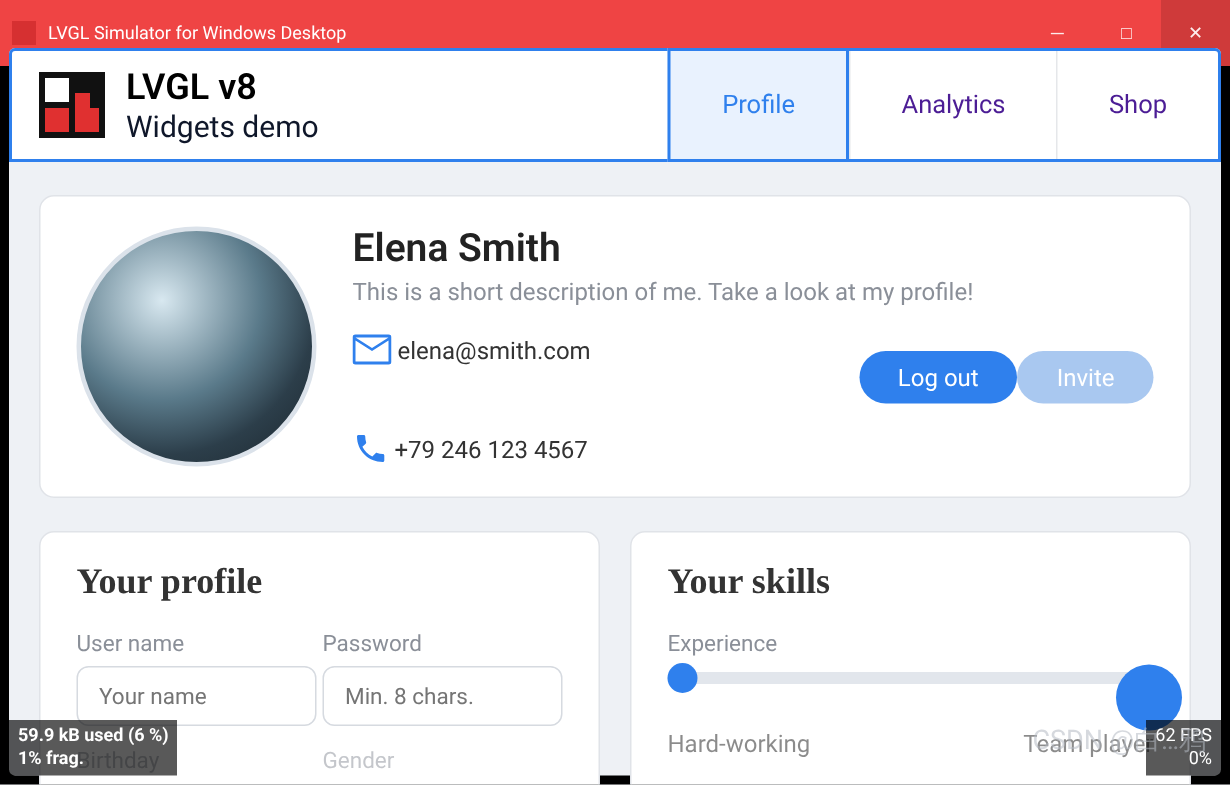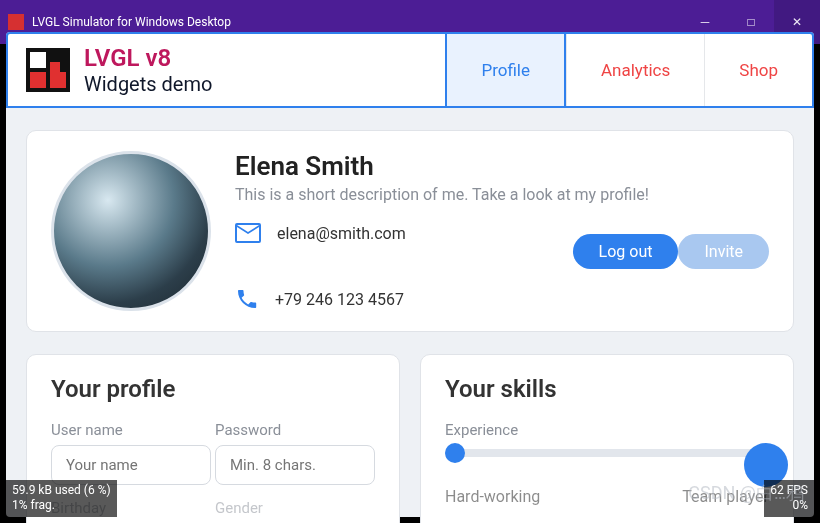--- a/index.html
+++ b/index.html
@@ -1,55 +1,55 @@
 <!DOCTYPE html>
 <html><head>
 <meta charset="utf-8">
 <style>
 * { box-sizing: border-box; margin: 0; padding: 0; font-family: -apple-system, BlinkMacSystemFont, "Segoe UI", Roboto, sans-serif; }
 body { width: 820px; height: 523px; background: #000; overflow: hidden; position: relative; }
-.titlebar { height: 44px; background: #4c1d95; display: flex; align-items: center; color: #fff; font-size: 12px; }
+.titlebar { height: 44px; background: #ef4444; display: flex; align-items: center; color: #fff; font-size: 12px; }
 .titlebar-icon { width: 16px; height: 16px; margin: 0 8px; background: #d63031; }
 .titlebar-title { flex: 1; }
 .winbtns { display: flex; height: 100%; }
 .winbtn { width: 46px; display: flex; align-items: center; justify-content: center; color: #fff; opacity: 0.9; }
 .winbtn.close { background: rgba(0,0,0,0.15); }
 .content { position: absolute; left: 6px; top: 32px; right: 6px; bottom: 6px; background: #eef1f5; border-radius: 4px; }
 .header { display: flex; align-items: center; background: #fff; border: 2px solid #2f80ed; border-radius: 4px 4px 0 0; }
 .brand { display: flex; align-items: center; gap: 14px; padding: 10px 18px; flex: 1; }
 .brand-logo { width: 44px; height: 44px; }
-.brand-title { font-size: 24px; font-weight: 600; color: #be185d; }
+.brand-title { font-size: 24px; font-weight: 600; color: #000000; }
 .brand-sub { font-size: 20px; color: #0f172a; }
 .tabs { display: flex; align-self: stretch; }
-.tab { padding: 0 34px; font-size: 17px; color: #ef4444; display: flex; align-items: center; border-left: 1px solid #e5e7ea; }
+.tab { padding: 0 34px; font-size: 17px; color: #4c1d95; display: flex; align-items: center; border-left: 1px solid #e5e7ea; }
 .tab.active { color: #2f80ed; background: #e9f2fe; border: 2px solid #2f80ed; margin: -2px 0 -2px -2px; }
 .scroll { padding: 0 20px; }
 .card { background: #fff; border: 1px solid #e0e3e8; border-radius: 10px; padding: 20px 24px; margin-top: 22px; }
 .profile-card { display: flex; gap: 24px; }
 .avatar { width: 160px; height: 160px; border-radius: 50%; background: radial-gradient(circle at 35% 30%, #d8e8f0, #5a7a8a 45%, #2c3e4a 70%, #1a252c); border: 3px solid #dbe2ea; flex-shrink: 0; }
 .profile-info { flex: 1; }
 .profile-name { font-size: 26px; font-weight: 600; color: #222; }
 .profile-desc { font-size: 16px; color: #8a8f98; margin-top: 4px; }
-.contact { display: flex; align-items: center; gap: 16px; margin-top: 18px; font-size: 16px; color: #333; }
+.contact { display: flex; align-items: center; gap: 4px; margin-top: 18px; font-size: 16px; color: #333; }
 .contact svg { color: #2f80ed; flex-shrink: 0; }
 .btnrow { display: flex; justify-content: flex-end; margin-top: -10px; }
 .btn { padding: 8px 26px; border-radius: 20px; font-size: 16px; color: #fff; border: none; }
 .btn.primary { background: #2f80ed; }
 .btn.muted { background: #a9c8f0; }
 .two-col { display: flex; gap: 20px; margin-top: 22px; }
 .two-col .card { flex: 1; margin-top: 0; }
-.section-title { font-size: 24px; font-weight: 600; color: #333; margin-bottom: 18px; }
+.section-title { font-size: 24px; font-weight: 600; color: #333; margin-bottom: 18px; font-family: Liberation Serif, serif; }
 .form-row { display: flex; gap: 4px; }
 .field { flex: 1; }
 .field-label { font-size: 15px; color: #8a8f98; margin-bottom: 6px; display: block; }
 .field input { width: 100%; padding: 10px 14px; border: 1px solid #d6dae0; border-radius: 8px; font-size: 15px; color: #8a8f98; }
 .slider-wrap { position: relative; height: 8px; background: #e2e6ec; border-radius: 4px; margin-top: 10px; }
 .slider-thumb { position: absolute; left: 0; top: -6px; width: 20px; height: 20px; background: #2f80ed; border-radius: 50%; }
 .stat { position: absolute; background: rgba(0,0,0,0.65); color: #fff; font-size: 12px; padding: 3px 6px; line-height: 1.3; }
-.stat.left { bottom: 6px; left: 6px; }
+.stat.left { bottom: 6px; left: 6px; font-weight: bold; }
 .stat.right { bottom: 6px; right: 6px; text-align: right; }
 .fab { position: absolute; right: 26px; bottom: 30px; width: 44px; height: 44px; background: #2f80ed; border-radius: 50%; }
 .watermark { position: absolute; right: 16px; bottom: 18px; color: rgba(180,185,195,0.55); font-size: 18px; }
 </style>
 </head>
 <body>
 
 <div class="titlebar">
   <div class="titlebar-icon"></div>
   <div class="titlebar-title">LVGL Simulator for Windows Desktop</div>

